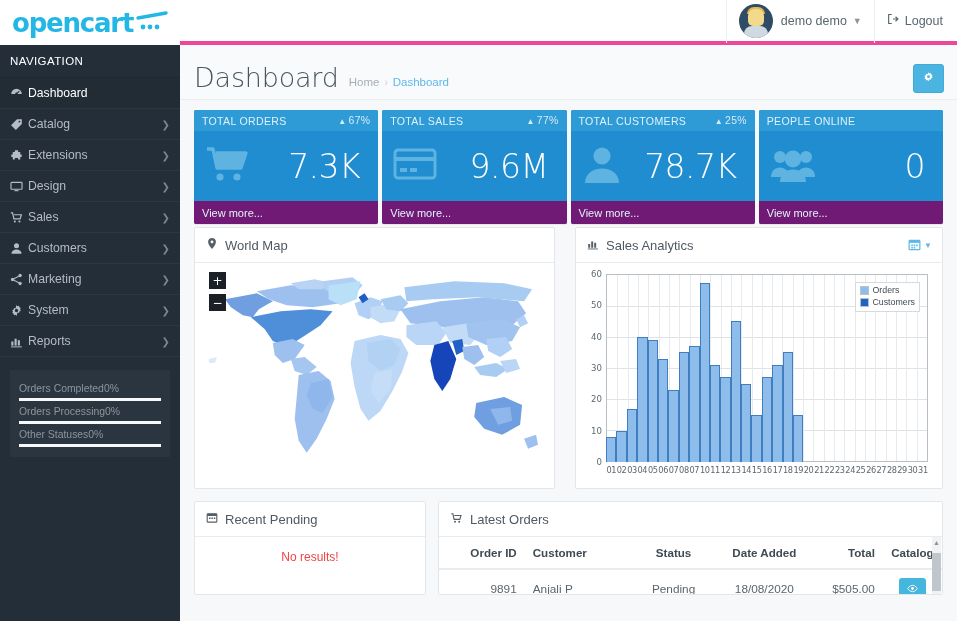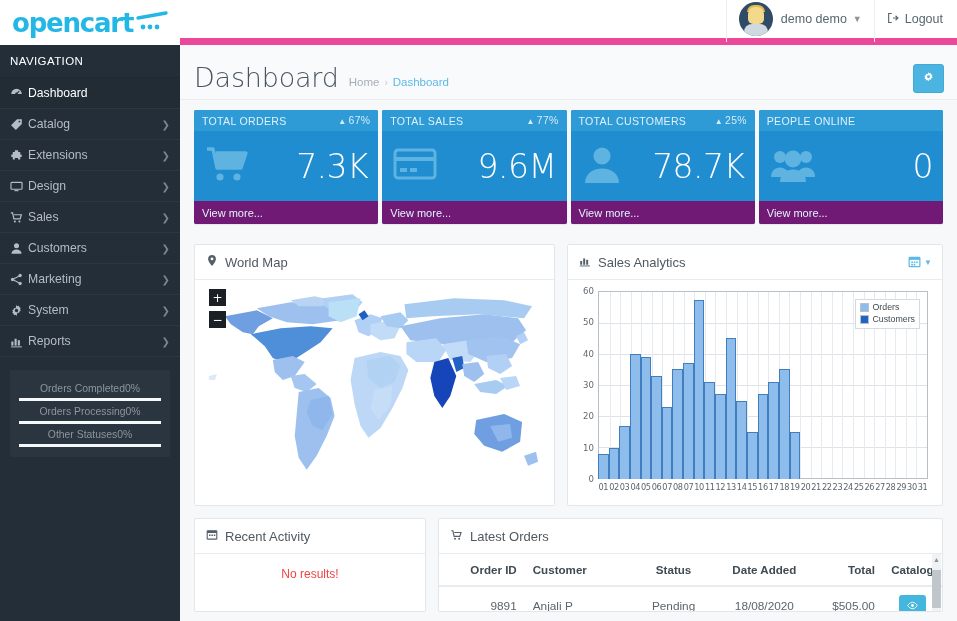--- a/index.html
+++ b/index.html
@@ -40,28 +40,28 @@
   .nav-item.active { color: #fff; background: #20293280; }
   .nav-item .ico {
     width: 18px; display: inline-flex; align-items: center;
     color: #b5bcc4; font-size: 12px; flex: 0 0 18px;
   }
   .nav-item .lbl { flex: 1 1 auto; }
   .nav-item .caret { font-size: 10px; color: #7c858e; }
 
   .nav-stats { margin: 13px 10px 0 10px; padding: 8px 9px 10px 9px; background: #2b3540; }
   .nav-stat { padding: 5px 0 0 0; }
-  .nav-stat-row { display: flex; justify-content: center; font-size: 10.4px; color: #8d959d; }
+  .nav-stat-row { display: flex; justify-content: flex-start; font-size: 10.4px; color: #8d959d; }
   .nav-bar-track { height: 3px; background: #48525c; margin-top: 4px; position: relative; }
   .nav-bar-fill { position: absolute; left: 0; top: 0; height: 3px; width: 100%; background: #f6f8f9; }
 
   
   #topbar {
     position: absolute; left: 180px; top: 0; width: 777px; height: 45px;
-    background: #fff; border-bottom: 7px solid #ec4899;
+    background: #fff; border-bottom: 4px solid #ec4899;
     display: flex; align-items: center; justify-content: flex-end;
   }
   .user-block {
     display: flex; align-items: center; height: 45px; padding: 0 12px;
     border-left: 1px solid #eceff1; cursor: pointer; font-size: 12.5px; color: #58666e;
   }
   .avatar {
     width: 34px; height: 34px; border-radius: 50%; margin-right: 8px;
     background: #2f4b66; position: relative; overflow: hidden; flex: 0 0 34px;
   }
@@ -118,34 +118,34 @@
   }
   .tile-head {
     height: 21px; background: #2e9ad6; display: flex; align-items: center;
     justify-content: space-between; padding: 0 8px; color: #dff1fb; font-size: 10.6px;
     letter-spacing: .3px;
   }
   .tile-pct { font-size: 10.4px; color: #d5ecf9; }
   .tile-pct .up { font-size: 8px; margin-right: 2px; }
   .tile-body {
     height: 70px; display: flex; align-items: center; justify-content: space-between;
-    padding: 0 10px 0 11px;
+    padding: 0 18px 0 11px;
   }
   .tile-ico { color: #5fb3e0; flex: 0 0 auto; }
   .tile-val {
     font-size: 33px; color: #fff; font-weight: 300;
     font-family: "DejaVu Sans", sans-serif; line-height: 1; letter-spacing: -.5px;
   }
   .tile-foot {
     height: 23px; background: #701a75; display: flex; align-items: center;
     padding: 0 8px; color: #e3f2fb; font-size: 11px; cursor: pointer;
   }
 
   
-  .row2 { display: flex; gap: 12px; margin-top: 20px; }
+  .row2 { display: flex; gap: 20px; margin-top: 3px; }
   .panel {
     background: #fff; border: 1px solid #e4e7ea; border-radius: 2px;
   }
   .panel-head {
     height: 35px; display: flex; align-items: center; padding: 0 11px;
     border-bottom: 1px solid #e9ecee; font-size: 13px; color: #4f5962;
     position: relative;
   }
   .panel-head .ico { margin-right: 7px; font-size: 12px; color: #555f68; }
   .panel-head .right {
@@ -791,21 +791,21 @@
           <div class="panel-head">
             <span class="ico">
               <svg width="12" height="13" viewBox="0 0 16 16">
                   <rect x="1.6" y="3" width="12.8" height="11.2" rx="1" fill="none" stroke="#555f68" stroke-width="1.5"></rect>
                   <rect x="1.6" y="3" width="12.8" height="3" fill="#555f68"></rect>
                   <rect x="4" y="8" width="2" height="2" fill="#555f68"></rect>
                   <rect x="7.2" y="8" width="2" height="2" fill="#555f68"></rect>
                   <rect x="10.4" y="8" width="2" height="2" fill="#555f68"></rect>
                 </svg>
             </span>
-            <span>Recent Activity</span>
+            <span>Recent Pending</span>
           </div>
           <div class="panel-body">
             <div class="noresults">No results!</div>
           </div>
         </div>
 
         <div class="panel" id="orders-panel">
           <div class="panel-head">
             <span class="ico">
               <svg width="13" height="12" viewBox="0 0 16 16">

